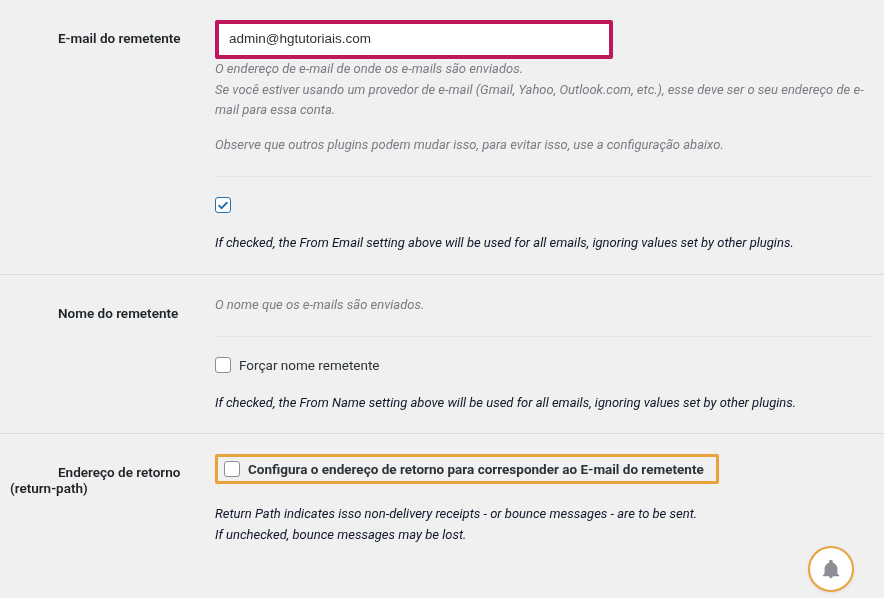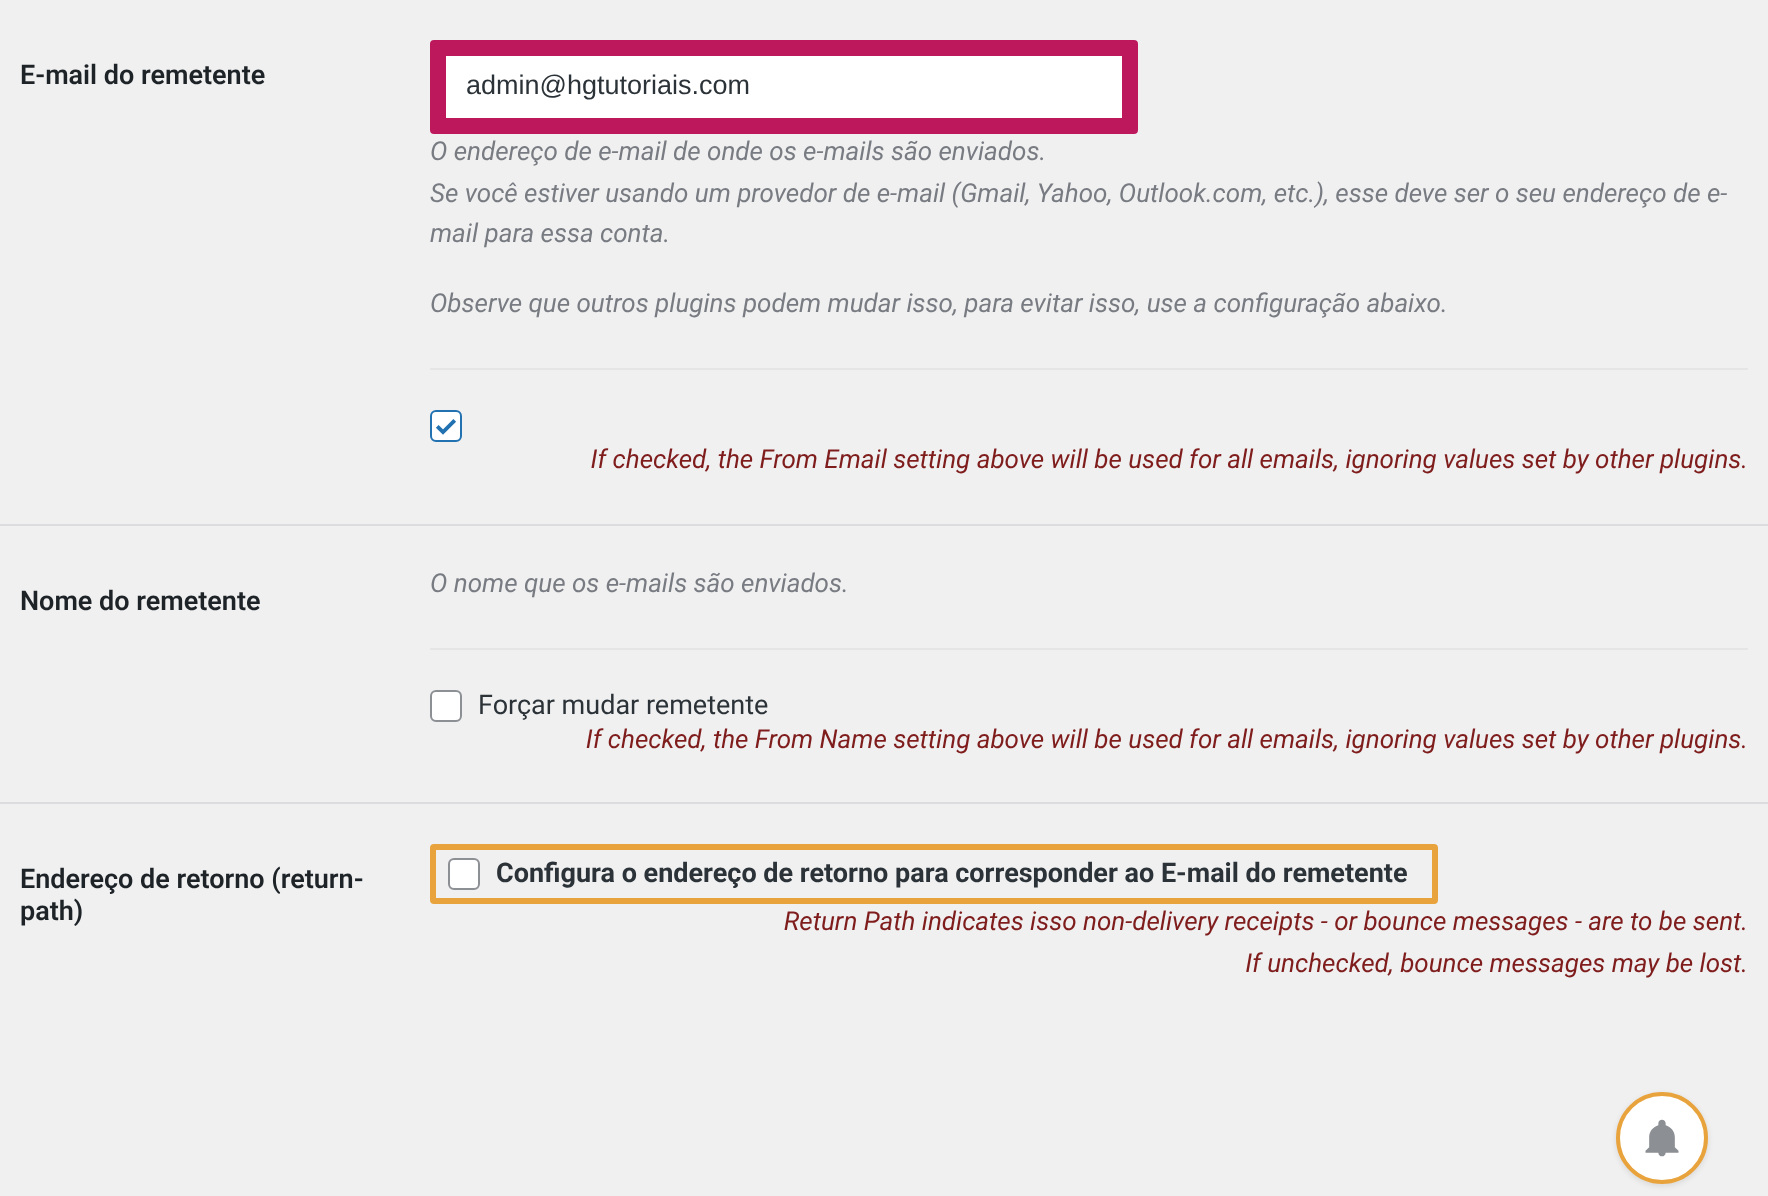--- a/index.html
+++ b/index.html
@@ -29,29 +29,30 @@
     .label-col {
       width: 205px;
       flex-shrink: 0;
       padding-top: 10px;
       padding-right: 10px;
     }
     .label-col label {
       font-weight: 600;
       color: #1d2327;
       font-size: 13.5px;
+      margin-left: 48px;
     }
     .field-col {
       flex: 1;
     }
     .text-input {
-      width: 354px;
+      width: 398px;
       padding: 6px 10px;
       font-size: 13.5px;
-      border: 8px solid #be185d;
+      border: 4px solid #be185d;
       background: #fff;
       color: #2c3338;
       border-radius: 2px;
       line-height: 1.4;
     }
     .description {
       color: #787c82;
       font-style: italic;
       font-size: 13px;
       line-height: 1.6;
@@ -98,26 +99,25 @@
     .checkbox.checked svg {
       width: 14px;
       height: 14px;
     }
     .cb-label {
       color: #2c3338;
       font-size: 13.5px;
       cursor: pointer;
     }
     .help-text {
-      color: #7f1d1d;
+      color: #0f172a;
       font-style: italic;
       font-size: 13px;
       line-height: 1.6;
-      margin-top: 0;
-      text-align: right;
+      margin-top: 20px;
     }
     .floating-badge {
       position: fixed;
       bottom: 6px;
       right: 30px;
       width: 46px;
       height: 46px;
       border-radius: 50%;
       background: #fff;
       border: 2px solid #e8a33d;
@@ -165,21 +165,21 @@
   <div class="form-row with-border">
     <div class="label-col">
       <label>Nome do remetente</label>
     </div>
     <div class="field-col">
       <div class="description">O nome que os e-mails são enviados.</div>
 
       <div class="sub-section">
         <div class="checkbox-row">
           <span class="checkbox"></span>
-          <span class="cb-label">Forçar mudar remetente</span>
+          <span class="cb-label">Forçar nome remetente</span>
         </div>
         <div class="help-text">If checked, the From Name setting above will be used for all emails, ignoring values set by other plugins.</div>
       </div>
     </div>
   </div>
 
   <div class="form-row">
     <div class="label-col">
       <label>Endereço de retorno (return-path)</label>
     </div>

